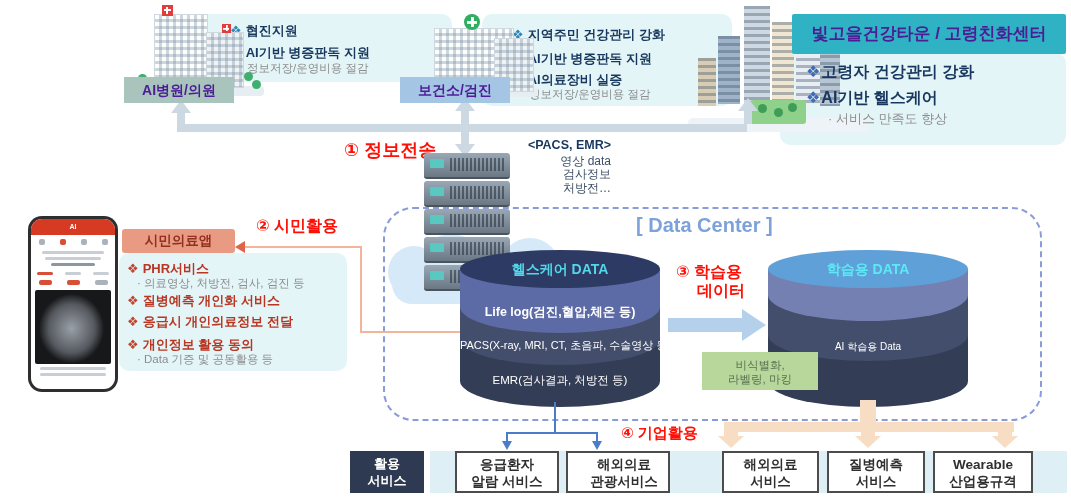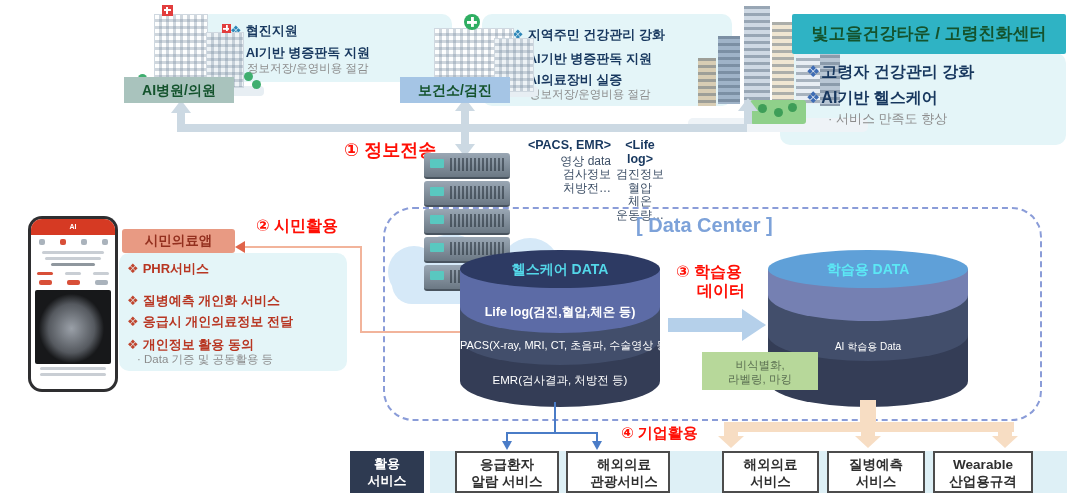--- a/index.html
+++ b/index.html
@@ -1,20 +1,20 @@
 <!DOCTYPE html>
 <html><head>
 <meta charset="utf-8">
 <style>
   html,body{margin:0;padding:0;background:#ffffff;}
   .canvas{position:relative;width:1071px;height:501px;background:#fff;overflow:hidden;
           font-family:"Liberation Sans","DejaVu Sans",sans-serif;}
   .abs{position:absolute;}
   .panel{position:absolute;background:#e4f5f8;border-radius:10px;}
-  .lblbox{position:absolute;color:#14532d;font-weight:bold;font-size:14px;text-align:center;}
+  .lblbox{position:absolute;color:#4c1d95;font-weight:bold;font-size:14px;text-align:center;}
   .blt{position:absolute;font-weight:bold;color:#17375e;font-size:13px;white-space:nowrap;}
   .blt .dia{color:#2e86b8;margin-right:4px;}
   .town .dia{color:#3e6cb5;margin-right:1px;}
   .bigblt{font-size:16px;}
   .sub{position:absolute;color:#8c8c8c;font-size:11.5px;white-space:nowrap;}
   .redlabel{position:absolute;color:#ff0f05;font-weight:bold;white-space:nowrap;}
   .conn{position:absolute;background:#ccd9e3;}
   .tri{position:absolute;width:0;height:0;}
   
   .bwin{background-color:#fdfefe;border:1px solid #cfd8e0;
@@ -138,27 +138,20 @@
   <div class="tri" style="left:738px;top:98px;border-left:10px solid transparent;border-right:10px solid transparent;border-bottom:13px solid #ccd9e3;"></div>
 
   <div class="redlabel" style="left:344px;top:138px;font-size:18px;">① 정보전송</div>
 
   <div class="dcol" style="left:513px;top:139px;width:98px;text-align:right;">
     <div class="hdr">&lt;PACS, EMR&gt;</div>
     <div>영상 data</div>
     <div>검사정보</div>
     <div>처방전…</div>
   </div>
-  <div class="dcol" style="left:611px;top:139px;width:58px;">
-    <div class="hdr">&lt;Life log&gt;</div>
-    <div>검진정보</div>
-    <div>혈압</div>
-    <div>체온</div>
-    <div>운동량…</div>
-  </div>
 
   <div>
     <div class="cloudc" style="left:388px;top:246px;width:52px;height:52px;"></div>
     <div class="cloudc" style="left:418px;top:234px;width:66px;height:66px;"></div>
     <div class="cloudc" style="left:462px;top:246px;width:58px;height:58px;"></div>
     <div class="cloudc" style="left:500px;top:238px;width:60px;height:60px;"></div>
     <div class="cloudc" style="left:392px;top:264px;width:166px;height:40px;border-radius:20px;"></div>
   </div>
   <div class="abs" style="left:424px;top:153px;z-index:2;">
     <div class="srv"></div>
@@ -204,20 +197,21 @@
   <div class="tri" style="left:235px;top:241px;border-top:6px solid transparent;border-bottom:6px solid transparent;border-right:10px solid #e0644a;"></div>
   <div class="abs" style="left:245px;top:246px;width:117px;height:2px;background:#f2b49b;"></div>
   <div class="abs" style="left:360px;top:246px;width:2px;height:87px;background:#f2b49b;"></div>
   <div class="abs" style="left:360px;top:331px;width:100px;height:2px;background:#f2b49b;"></div>
 
   <div class="lblbox" style="left:122px;top:229px;width:113px;height:24px;line-height:24px;background:#e89a83;color:#93301f;font-size:13.5px;border-radius:3px;z-index:3;">시민의료앱</div>
   <div class="panel" style="left:119px;top:253px;width:228px;height:118px;"></div>
   <div class="blt" style="left:127px;top:260px;color:#b83622;">
     <span class="dia" style="color:#c0452e;">❖</span><span>PHR서비스</span>
   </div>
+  <div class="sub" style="left:137px;top:276px;">· 의료영상, 처방전, 검사, 검진 등</div>
   <div class="blt" style="left:127px;top:292px;color:#b83622;">
     <span class="dia" style="color:#c0452e;">❖</span><span>질병예측 개인화 서비스</span>
   </div>
   <div class="blt" style="left:127px;top:313px;color:#b83622;">
     <span class="dia" style="color:#c0452e;">❖</span><span>응급시 개인의료정보 전달</span>
   </div>
   <div class="blt" style="left:127px;top:336px;color:#b83622;">
     <span class="dia" style="color:#c0452e;">❖</span><span>개인정보 활용 동의</span>
   </div>
   <div class="sub" style="left:137px;top:352px;">· Data 기증 및 공동활용 등</div>

